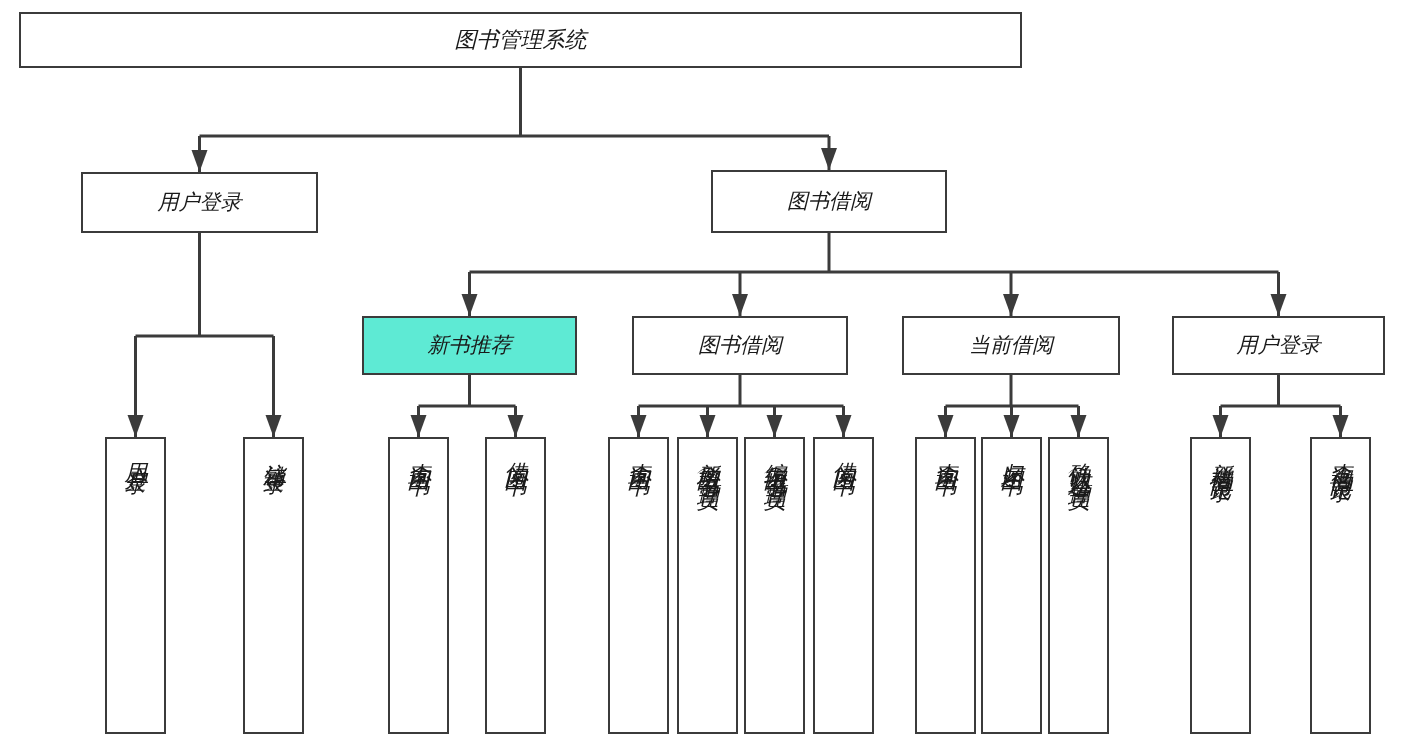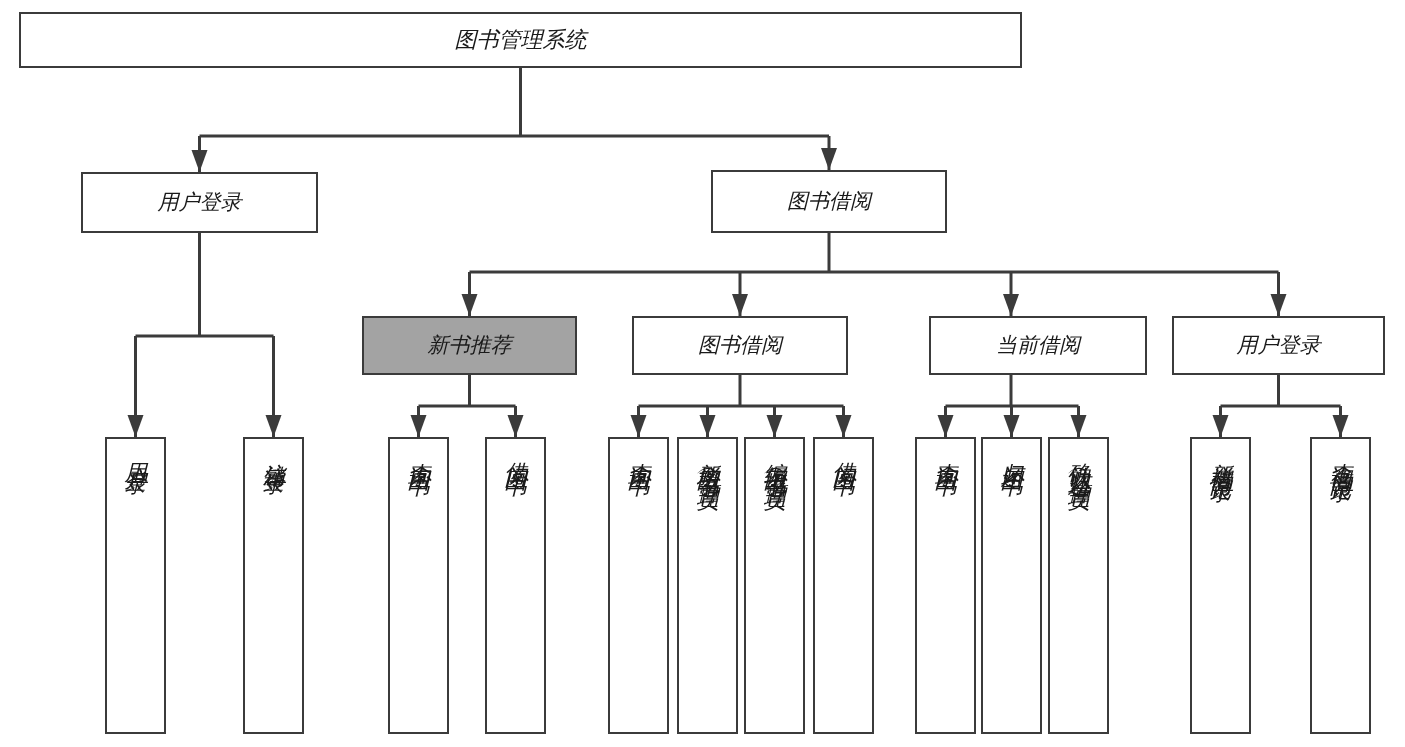--- a/index.html
+++ b/index.html
@@ -114,27 +114,27 @@
   <div id="nodes-layer">
       <div class="node horiz root" style="left: 19px; top: 12px; width: 1003px; height: 56px; border-color: rgb(59, 59, 59); background: rgb(255, 255, 255);">
         <span class="label" style="color: rgb(26, 26, 26);">图书管理系统</span>
       </div>
       <div class="node horiz" style="left: 81px; top: 172px; width: 237px; height: 61px; border-color: rgb(59, 59, 59); background: rgb(255, 255, 255);">
         <span class="label" style="color: rgb(26, 26, 26);">用户登录</span>
       </div>
       <div class="node horiz" style="left: 711px; top: 170px; width: 236px; height: 63px; border-color: rgb(59, 59, 59); background: rgb(255, 255, 255);">
         <span class="label" style="color: rgb(26, 26, 26);">图书借阅</span>
       </div>
-      <div class="node horiz" style="left: 362px; top: 316px; width: 215px; height: 59px; border-color: rgb(59, 59, 59); background: #a3a3a3;">
+      <div class="node horiz" style="left: 362px; top: 316px; width: 215px; height: 59px; border-color: rgb(59, 59, 59); background: #5eead4;">
         <span class="label" style="color: rgb(26, 26, 26);">新书推荐</span>
       </div>
       <div class="node horiz" style="left: 632px; top: 316px; width: 216px; height: 59px; border-color: rgb(59, 59, 59); background: rgb(255, 255, 255);">
         <span class="label" style="color: rgb(26, 26, 26);">图书借阅</span>
       </div>
-      <div class="node horiz" style="left: 902px; top: 316px; width: 218px; height: 59px; border-color: rgb(59, 59, 59); background: rgb(255, 255, 255); margin-left: 27px;">
+      <div class="node horiz" style="left: 902px; top: 316px; width: 218px; height: 59px; border-color: rgb(59, 59, 59); background: rgb(255, 255, 255);">
         <span class="label" style="color: rgb(26, 26, 26);">当前借阅</span>
       </div>
       <div class="node horiz" style="left: 1172px; top: 316px; width: 213px; height: 59px; border-color: rgb(59, 59, 59); background: rgb(255, 255, 255);">
         <span class="label" style="color: rgb(26, 26, 26);">用户登录</span>
       </div>
       <div class="node vert" style="left: 105px; top: 437px; width: 61px; height: 297px; border-color: rgb(59, 59, 59); background: rgb(255, 255, 255);">
         <span class="label" style="color: rgb(26, 26, 26);">用户登录</span>
       </div>
       <div class="node vert" style="left: 243px; top: 437px; width: 61px; height: 297px; border-color: rgb(59, 59, 59); background: rgb(255, 255, 255);">
         <span class="label" style="color: rgb(26, 26, 26);">注销登录</span>

